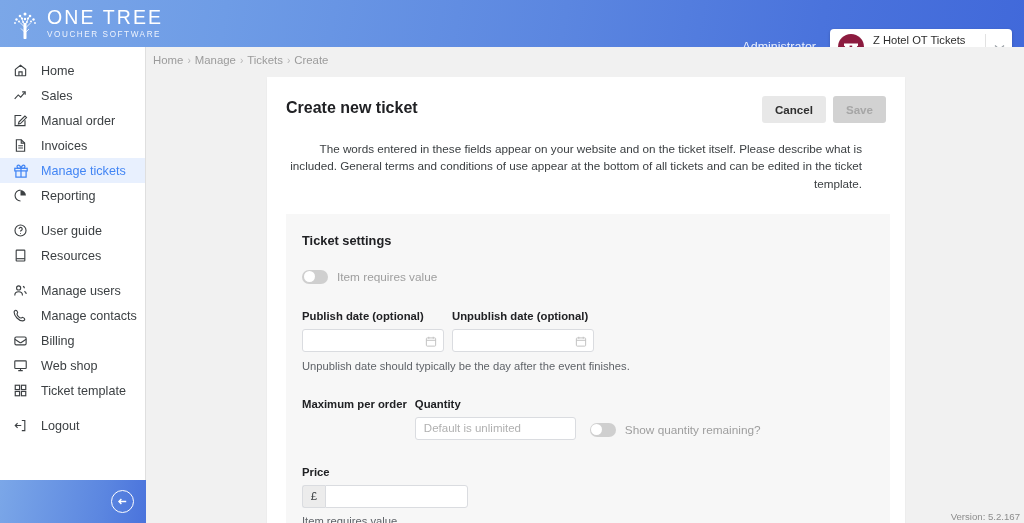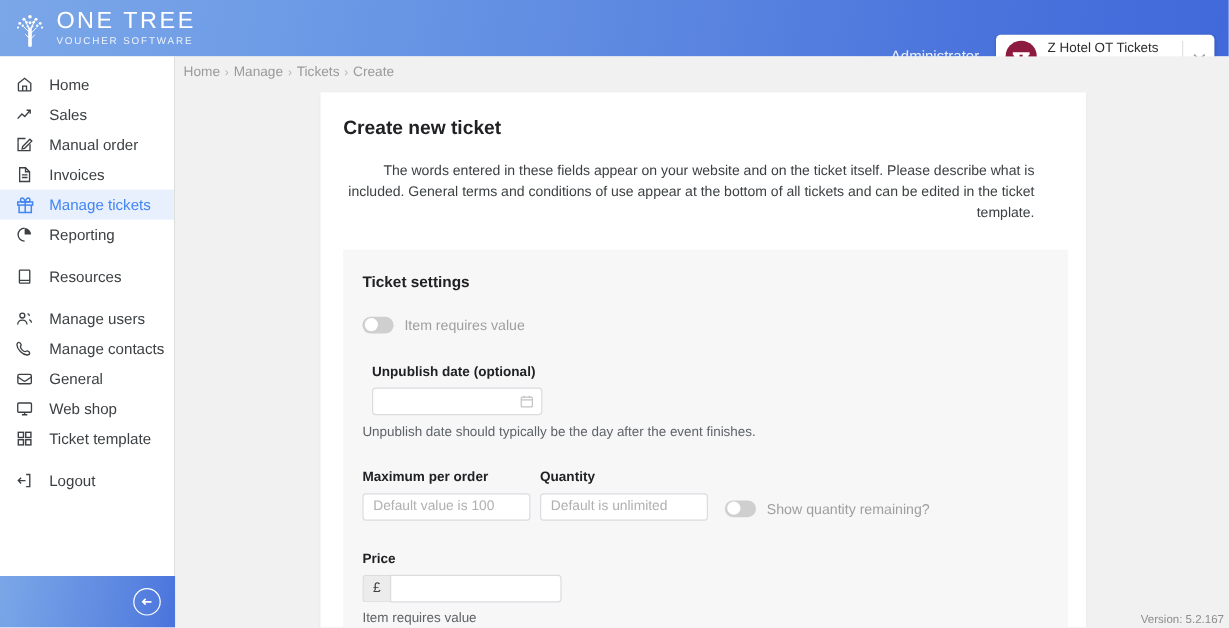--- a/index.html
+++ b/index.html
@@ -279,20 +279,30 @@
           </svg>
         </span>
         <span>Reporting</span>
       </div>
 
       <div class="nav-gap"></div>
 
       <div class="nav-item">
         <span class="ico">
           <svg width="15" height="15" viewBox="0 0 16 16" fill="none" stroke="#3c4043" stroke-width="1.2">
+            <circle cx="8" cy="8" r="5.9"></circle>
+            <path d="M6.4 6.3a1.7 1.7 0 113 1.2c-.7.5-1.4.8-1.4 1.6"></path>
+            <circle cx="8" cy="11.1" r="0.55" fill="#3c4043" stroke="none"></circle>
+          </svg>
+        </span>
+        <span>User guide</span>
+      </div>
+      <div class="nav-item">
+        <span class="ico">
+          <svg width="15" height="15" viewBox="0 0 16 16" fill="none" stroke="#3c4043" stroke-width="1.2">
             <rect x="3.4" y="2.2" width="9.2" height="11.6" rx="0.6"></rect>
             <path d="M3.4 11.4h9.2"></path>
           </svg>
         </span>
         <span>Resources</span>
       </div>
 
       <div class="nav-gap"></div>
 
       <div class="nav-item">
@@ -313,21 +323,21 @@
         </span>
         <span>Manage contacts</span>
       </div>
       <div class="nav-item">
         <span class="ico">
           <svg width="15" height="15" viewBox="0 0 16 16" fill="none" stroke="#3c4043" stroke-width="1.2">
             <rect x="2" y="4.2" width="12" height="8.4" rx="1.4"></rect>
             <path d="M2 6.6l5.2 3.5a1.4 1.4 0 001.6 0L14 6.6"></path>
           </svg>
         </span>
-        <span>General</span>
+        <span>Billing</span>
       </div>
       <div class="nav-item">
         <span class="ico">
           <svg width="15" height="15" viewBox="0 0 16 16" fill="none" stroke="#3c4043" stroke-width="1.2">
             <rect x="1.9" y="3" width="12.2" height="8.2" rx="0.8"></rect>
             <path d="M8 11.2v2.3M5.6 13.5h4.8"></path>
           </svg>
         </span>
         <span>Web shop</span>
       </div>
@@ -374,60 +384,75 @@
       <span class="sep">›</span>
       <span>Tickets</span>
       <span class="sep">›</span>
       <span>Create</span>
     </div>
 
     <div class="card">
 
       <div class="card-head">
         <div class="card-title">Create new ticket</div>
+        <div class="card-btns">
+          <button class="btn btn-cancel">Cancel</button>
+          <button class="btn btn-save">Save</button>
+        </div>
       </div>
 
       <div class="card-desc">The words entered in these fields appear on your website and on the ticket itself. Please describe what is included. General terms and conditions of use appear at the bottom of all tickets and can be edited in the ticket template.</div>
 
       <div class="panel">
 
         <div class="sect-title">Ticket settings</div>
 
         <div class="toggle-row">
           <div class="toggle">
             <div class="knob"></div>
           </div>
           <div class="toggle-lbl">Item requires value</div>
         </div>
 
         <div class="field-row">
+          <div class="field">
+            <div class="field-lbl">Publish date (optional)</div>
+            <div class="date-wrap">
+              <input class="inp inp-date" type="text" value="" placeholder="" style="">
+              <span class="cal-ico">
+                <svg width="12" height="13" viewBox="0 0 14 14" fill="none" stroke="#c2c2c2" stroke-width="1.15">
+                  <rect x="1.6" y="2.8" width="10.8" height="9.6" rx="1"></rect>
+                  <path d="M1.6 5.6h10.8M4.4 1.5v2.3M9.6 1.5v2.3"></path>
+                </svg>
+              </span>
+            </div>
+          </div>
           <div class="field" style="margin-left:8px;">
             <div class="field-lbl">Unpublish date (optional)</div>
             <div class="date-wrap">
               <input class="inp inp-date" type="text" value="" placeholder="" style="">
               <span class="cal-ico">
                 <svg width="12" height="13" viewBox="0 0 14 14" fill="none" stroke="#c2c2c2" stroke-width="1.15">
                   <rect x="1.6" y="2.8" width="10.8" height="9.6" rx="1"></rect>
                   <path d="M1.6 5.6h10.8M4.4 1.5v2.3M9.6 1.5v2.3"></path>
                 </svg>
               </span>
             </div>
           </div>
         </div>
 
         <div class="helper">Unpublish date should typically be the day after the event finishes.</div>
 
         <div class="field-row">
           <div class="field">
             <div class="field-lbl">Maximum per order</div>
-            <input class="inp" style="width: 140px;" type="text" value="" placeholder="Default value is 100">
           </div>
           <div class="field" style="margin-left:8px;">
             <div class="field-lbl">Quantity</div>
-            <input class="inp" style="width: 140px;" type="text" value="" placeholder="Default is unlimited">
+            <input class="inp" style="width: 161px;" type="text" value="" placeholder="Default is unlimited">
           </div>
           <div class="qty-tog">
             <div class="toggle">
               <div class="knob"></div>
             </div>
             <div class="toggle-lbl">Show quantity remaining?</div>
           </div>
         </div>
 
         <div class="field-row">

